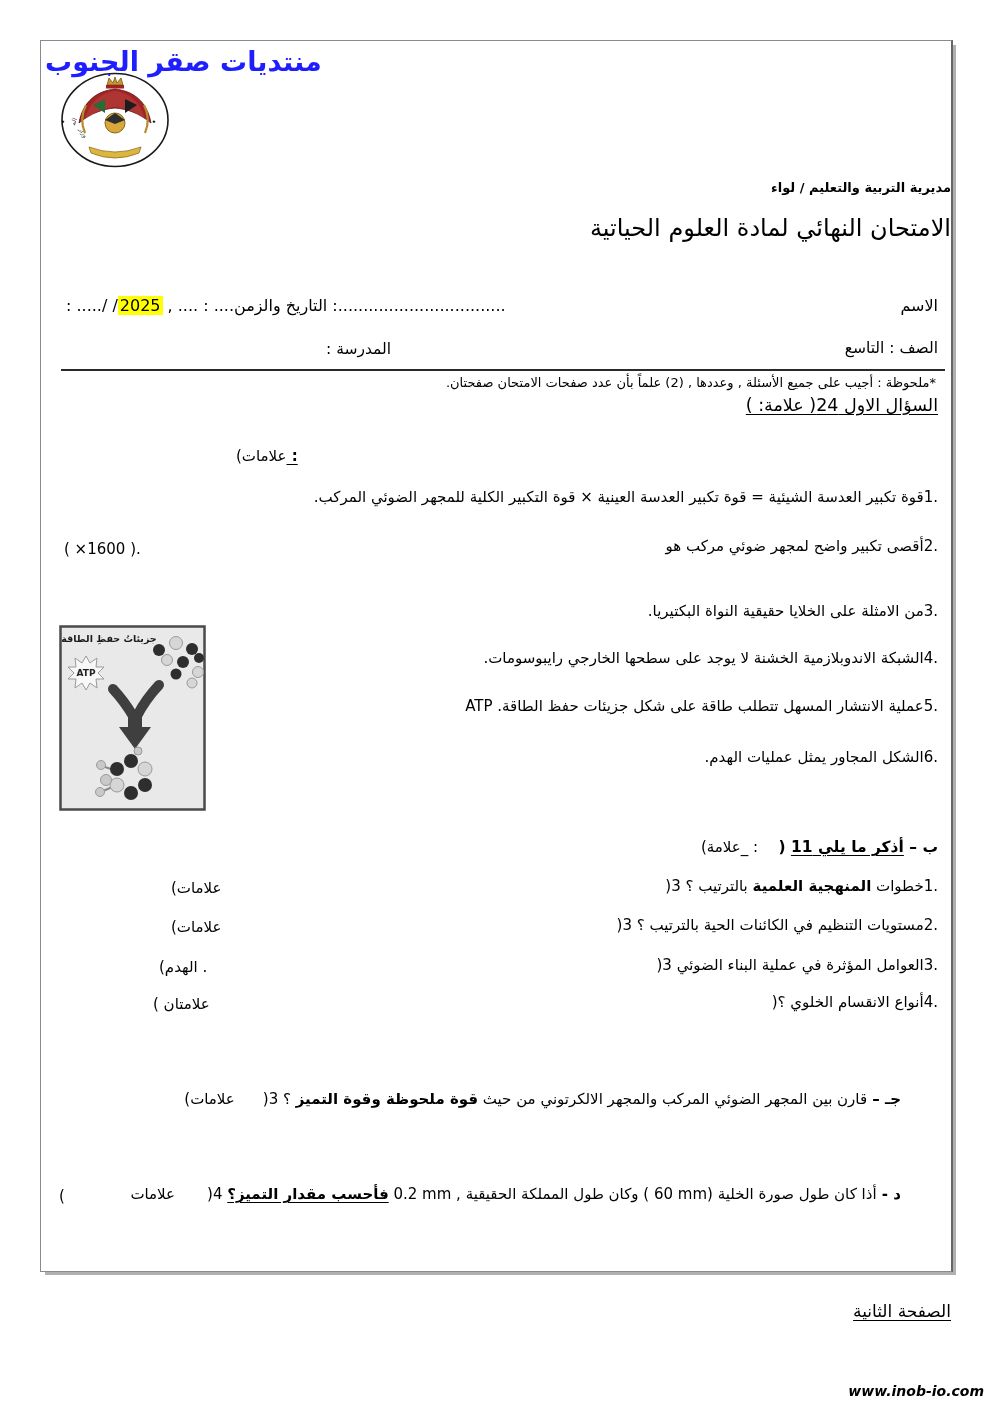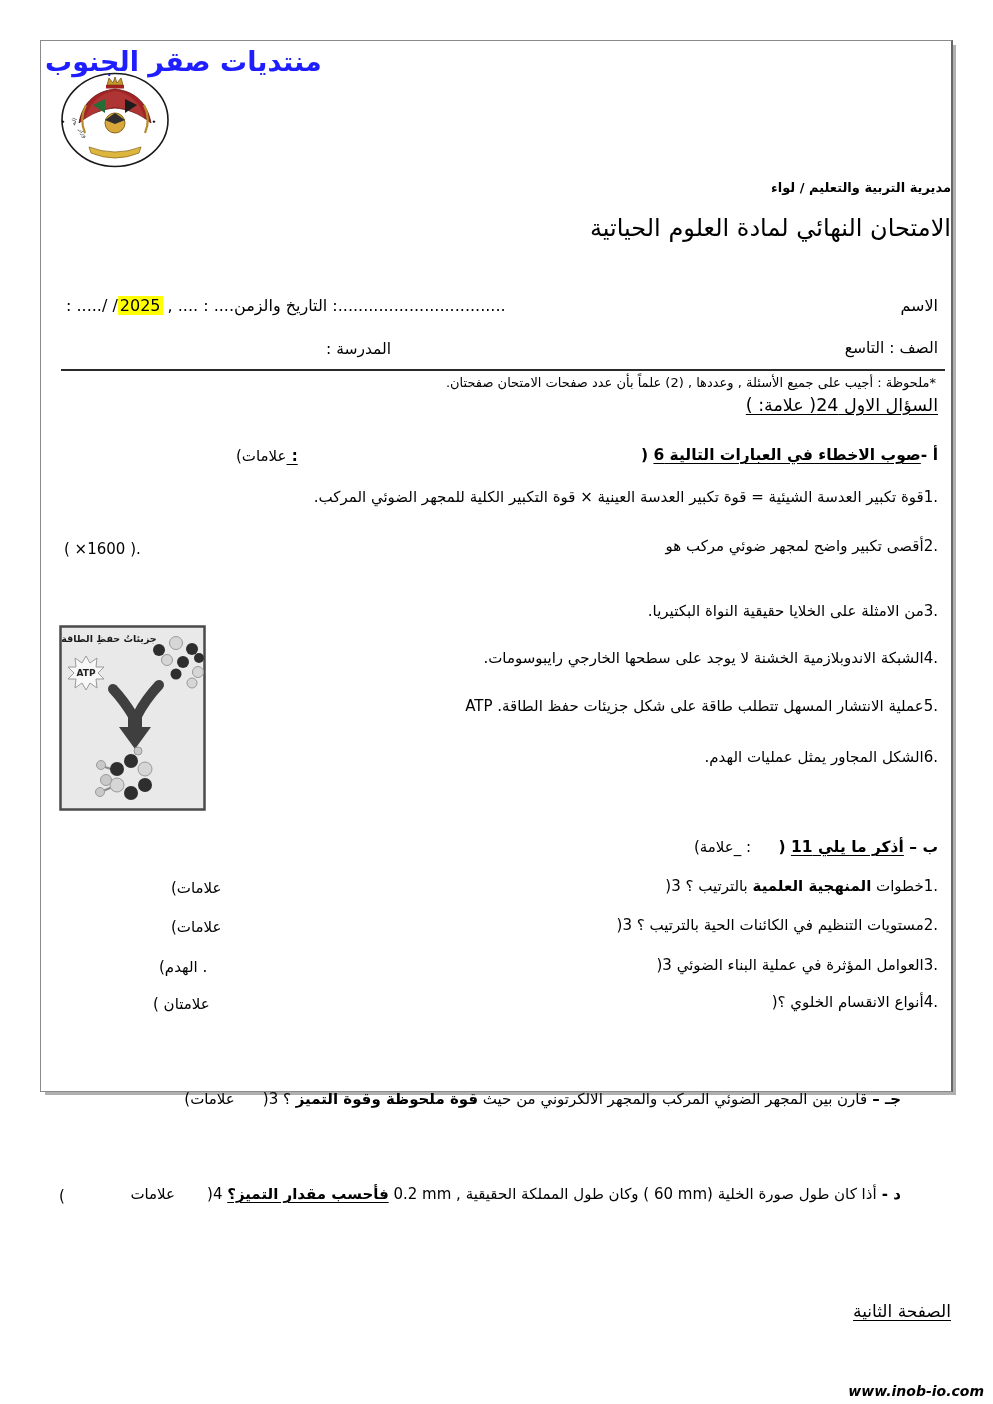--- a/index.html
+++ b/index.html
@@ -1,19 +1,19 @@
 <!DOCTYPE html>
 <html lang="ar" dir="rtl"><head>
 <meta charset="utf-8">
 <style>
   *{box-sizing:border-box;margin:0;padding:0}
   html,body{background:#ffffff}
   body{position:relative;width:993px;height:1404px;overflow:hidden;
        font-family:"DejaVu Sans",sans-serif;color:#000;direction:rtl}
-  .page{position:absolute;left:40px;top:40px;width:913px;height:1052px;background:#fff;
+  .page{position:absolute;left:40px;top:40px;width:913px;height:1232px;background:#fff;
         border:1px solid #8a8a8a;border-right:2px solid #666;
         box-shadow:4px 4px 0 -1px #b0b0b0}
   .ln{position:absolute;white-space:nowrap;line-height:1.3;font-size:15px}
   .r{right:13px}
   .c{left:0;right:0;}
   .b{font-weight:bold}
   .u{text-decoration:underline;text-underline-offset:3px}
   .ltr{direction:ltr;unicode-bidi:isolate}
   .hl{background:#ffff00;padding:0 2px}
 
@@ -26,21 +26,21 @@
   #schoollbl{top:298px;left:285px;font-size:15.5px}
   #divider{position:absolute;top:328px;left:20px;right:6px;border-top:2px solid #2a2a2a}
   #note{top:334px;right:15px;font-size:13px}
   #q1title{top:353px;font-size:17.5px}
   #secA{top:404px;font-size:15.5px}
   #amarks{top:406px;left:195px;font-size:15px}
   #a1{top:447px}#a2{top:496px}#a3{top:561px}#a4{top:608px}#a5{top:656px}#a6{top:707px}
   #a2ans{top:499px;left:23px}
   #figure{position:absolute;top:584px;left:18px}
   #secB{top:796px;font-size:15.5px}
-  #bmarks{margin-right:22px;font-weight:normal;font-size:15px}
+  #bmarks{margin-right:15px;font-weight:normal;font-size:15px}
   #b1{top:836px}#b2{top:875px}#b3{top:915px}#b4{top:952px}
   #bm1{top:838px;left:130px}#bm2{top:877px;left:130px}#bm3{top:917px;left:118px}#bm4{top:954px;left:112px}
   #secC{top:1049px;right:50px}
   #cmarks{margin-right:28px}
   #secD{top:1144px;right:50px}
   #dmarks{margin-right:32px}
   #dparen{top:1146px;left:18px}
   #page2{top:1259px;font-size:17px}
   #site{position:absolute;top:1383px;right:9px;font-size:14px;font-weight:bold;font-style:italic}
 </style>
@@ -81,21 +81,20 @@
   </div>
 
   <div id="classlbl" class="ln r">الصف : التاسع</div>
   <div id="schoollbl" class="ln">المدرسة :</div>
 
   <div id="divider"></div>
 
   <div id="note" class="ln">*ملحوظة : أجيب على جميع الأسئلة , وعددها , (2) علماً بأن عدد صفحات الامتحان صفحتان.</div>
   <div id="q1title" class="ln r u">السؤال الاول 24( علامة: )</div>
 
-  <div id="secA" class="ln r"><span class="b">أ -</span><span class="b u">صوب الاخطاء في العبارات التالية 6</span><span class="b"> (</span></div>
   <div id="amarks" class="ln"><span class="b u">: </span><span>علامات)</span></div>
 
   <div id="a1" class="ln r">.1قوة تكبير العدسة الشيئية = قوة تكبير العدسة العينية × قوة التكبير الكلية للمجهر الضوئي المركب.</div>
   <div id="a2" class="ln r">.2أقصى تكبير واضح لمجهر ضوئي مركب هو</div>
   <div id="a2ans" class="ln ltr">( ×1600 ).</div>
   <div id="a3" class="ln r">.3من  الامثلة على الخلايا حقيقية النواة البكتيريا.</div>
   <div id="a4" class="ln r">.4الشبكة الاندوبلازمية الخشنة لا يوجد على سطحها الخارجي رايبوسومات.</div>
   <div id="a5" class="ln r">.5عملية الانتشار المسهل تتطلب طاقة على شكل جزيئات حفظ الطاقة. ATP</div>
   <div id="a6" class="ln r">.6الشكل المجاور يمثل عمليات الهدم.</div>
 

